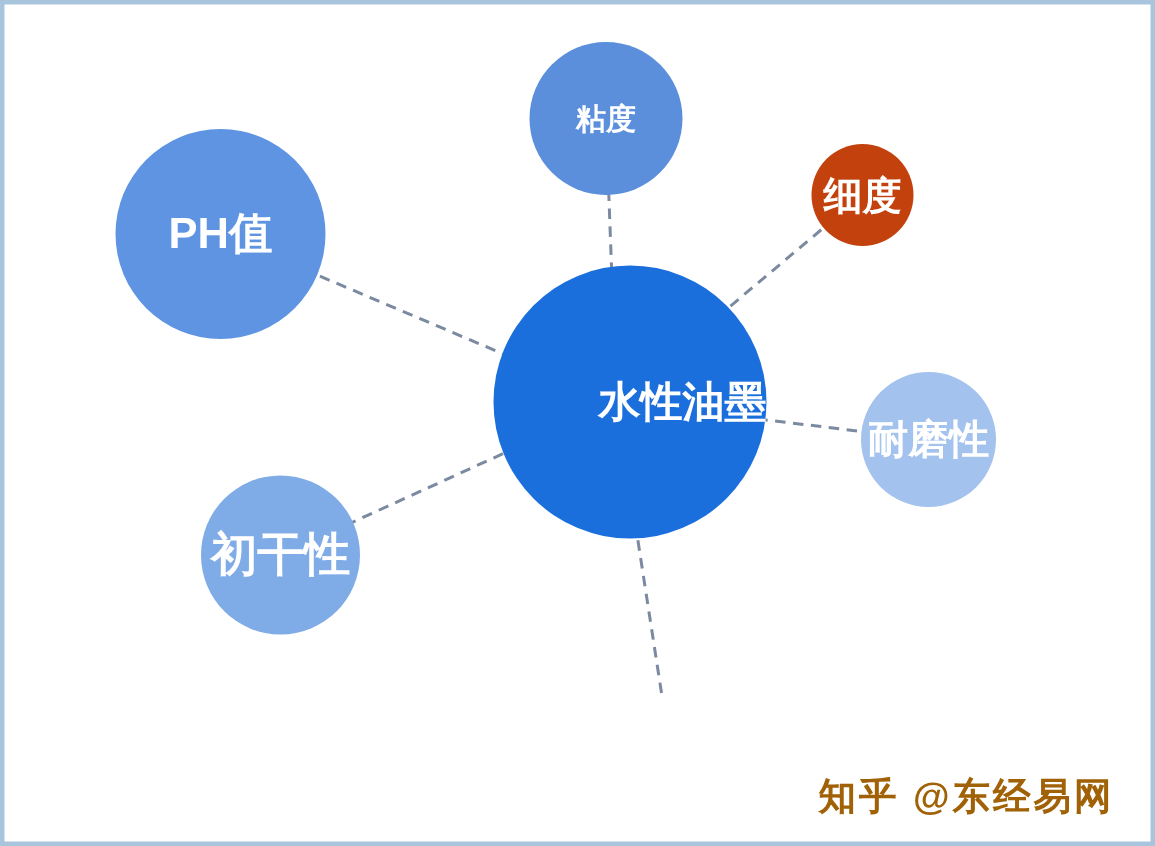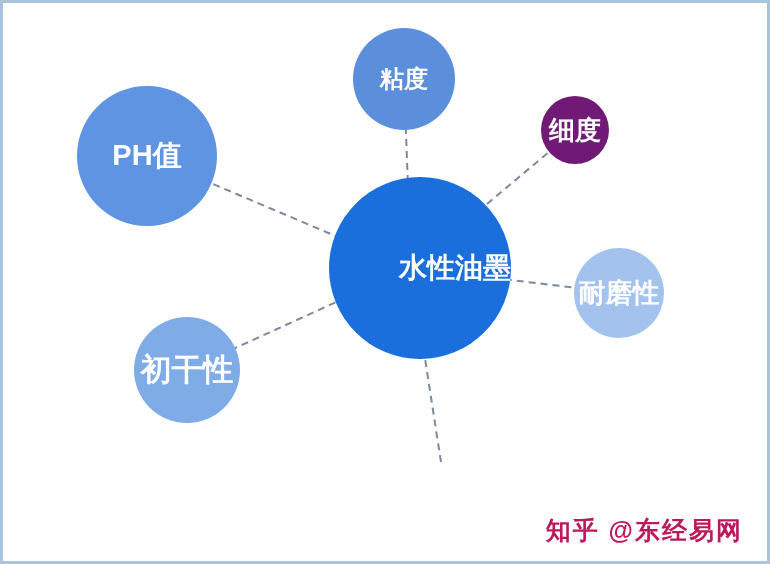--- a/index.html
+++ b/index.html
@@ -32,33 +32,33 @@
     align-items: center;
     justify-content: center;
     z-index: 2;
     color: #ffffff;
     font-weight: bold;
     text-align: center;
     white-space: nowrap;
   }
   
   .node-center   { left: 326px; top: 174px; width: 182px; height: 182px; font-size: 28px; justify-content: flex-end; }
-  .node-viscosity{ left: 350px; top:  25px; width: 102px; height: 102px; font-size: 24px; justify-content: center; }
+  .node-viscosity{ left: 350px; top:  25px; width: 102px; height: 102px; font-size: 20px; justify-content: center; }
   .node-fineness { left: 538px; top:  93px; width:  68px; height:  68px; font-size: 26px; }
   .node-abrasion { left: 571px; top: 245px; width:  90px; height:  90px; font-size: 27px; }
   .node-water    { left: 365px; top: 386px; width: 146px; height: 146px; font-size: 29px; }
   .node-drying   { left: 131px; top: 314px; width: 106px; height: 106px; font-size: 31px; }
   .node-ph       { left:  74px; top:  83px; width: 140px; height: 140px; font-size: 29px; }
   .watermark {
     position: absolute;
     right: 24px;
     bottom: 14px;
     font-size: 25px;
     font-weight: bold;
-    color: #be185d;
+    color: #a16207;
     letter-spacing: 2px;
     z-index: 3;
   }
 </style>
 </head>
 <body>
 
 <div class="canvas">
 
   <svg class="connectors" viewBox="0 0 764 558" xmlns="http://www.w3.org/2000/svg">
@@ -71,21 +71,21 @@
   </svg>
 
   <div class="node node-center" style="background: rgb(26, 111, 220);">
     <span>水性油墨</span>
   </div>
 
   <div class="node node-viscosity" style="background: rgb(91, 143, 220);">
     <span>粘度</span>
   </div>
 
-  <div class="node node-fineness" style="background: #701a75;">
+  <div class="node node-fineness" style="background: #c2410c;">
     <span>细度</span>
   </div>
 
   <div class="node node-abrasion" style="background: rgb(163, 194, 238); font-family: Liberation Mono, monospace;">
     <span>耐磨性</span>
   </div>
 
 
   <div class="node node-drying" style="background: rgb(127, 171, 230);">
     <span>初干性</span>

